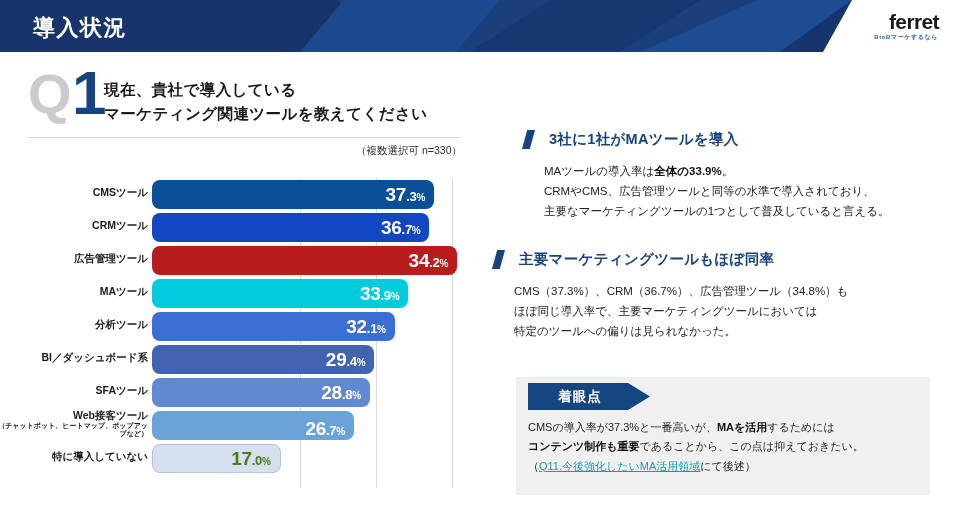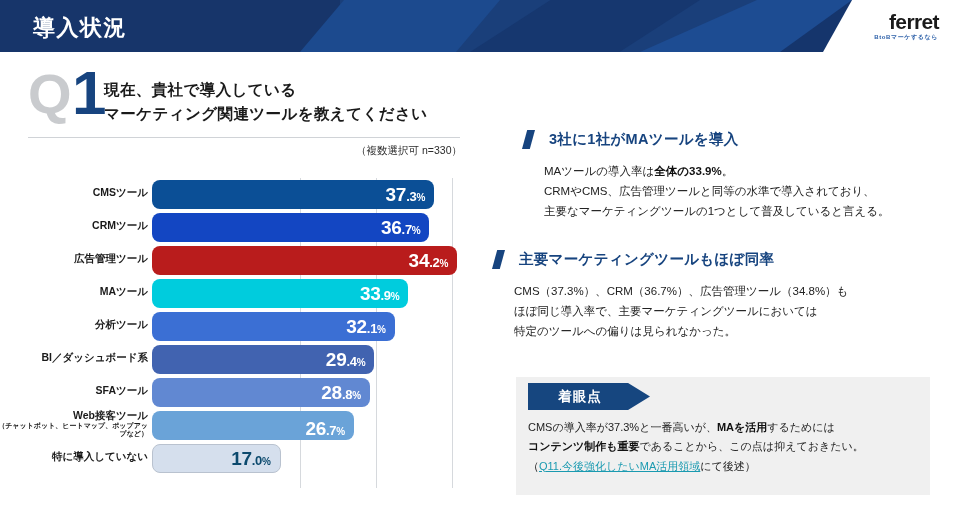--- a/index.html
+++ b/index.html
@@ -93,21 +93,21 @@
     display: flex; align-items: center; justify-content: flex-end;
   }
   .bar.outline { border: 1px solid #b9c2cf; }
   .bar-val {
     padding-right: 9px; color: #ffffff;
     font-size: 19px; font-weight: bold; letter-spacing: -0.3px;
     white-space: nowrap;
   }
   .bar-val .dec { font-size: 13px; }
   .bar-val .pct { font-size: 10px; }
-  .bar-val.dark { color: #0c4a6e; }
+  .bar-val.dark { color: #4d7c0f; }
 
   
   .sec { position: absolute; }
   .sec-head {
     display: flex; align-items: center; gap: 14px;
     font-size: 14.5px; font-weight: bold; color: #17447f; letter-spacing: 0.3px;
   }
   .slash {
     width: 13px; height: 19px; background: #17447f; flex: 0 0 auto;
     clip-path: polygon(40% 0, 100% 0, 60% 100%, 0% 100%);

